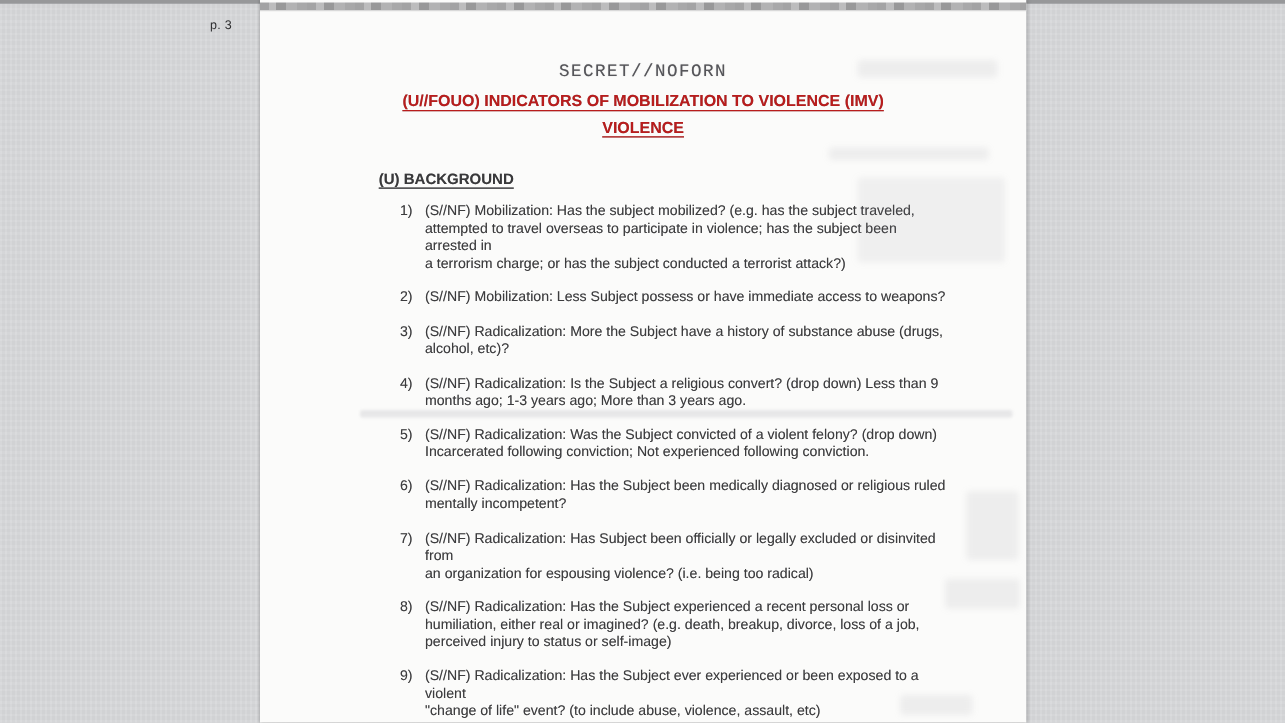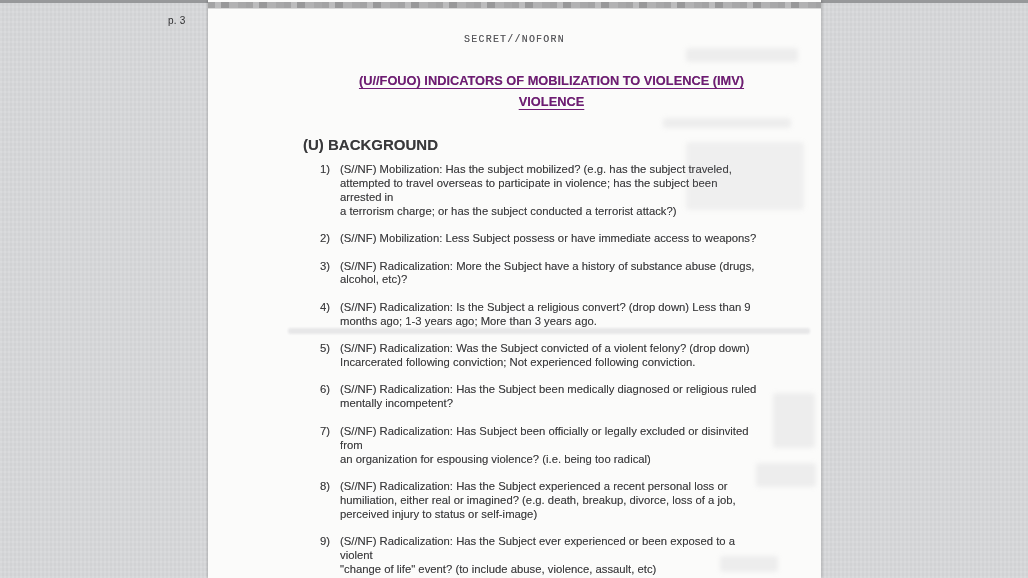--- a/index.html
+++ b/index.html
@@ -38,44 +38,44 @@
   .page-top-band {
     position: absolute; left: 0; top: 2px;
     width: 100%; height: 7px;
     background: repeating-linear-gradient(90deg,
       #a3a3a4 0 7px, #bcbcbd 7px 13px, #989899 13px 21px,
       #b2b2b3 21px 30px, #a8a8a9 30px 38px);
     filter: blur(0.6px);
     border-bottom: 1px solid #d9d9d9;
   }
   .classification {
-    position: absolute; left: 0; top: 34px;
+    position: absolute; left: 0; top: 50px;
     width: 100%; text-align: center;
     font-family: "Liberation Mono", "DejaVu Sans Mono", monospace;
-    font-size: 10px; letter-spacing: 1.2px;
+    font-size: 14px; letter-spacing: 1.2px;
     color: #56565a;
     text-shadow: 0 0 0.6px rgba(86,86,90,0.55);
   }
   .doc-title {
     position: absolute; left: 0; top: 70px;
     width: 100%; text-align: center;
     font-weight: bold; font-size: 12.8px; line-height: 21px;
-    color: #701a75;
+    color: #b91c1c;
     text-shadow: 0 0 0.5px rgba(57,57,59,0.5);
-    margin-left: 37px;
   }
   .doc-title .u {
     text-decoration: underline;
     text-decoration-thickness: 1.4px;
     text-underline-offset: 2.5px;
   }
   .section-heading {
     position: absolute; left: 95px; top: 136px;
-    font-weight: bold; font-size: 15px;
+    font-weight: bold; font-size: 12px;
     color: #39393b;
+    text-decoration: underline;
     text-decoration-thickness: 1.3px;
     text-underline-offset: 2.5px;
     text-shadow: 0 0 0.5px rgba(57,57,59,0.5);
   }
   .question-list {
     position: absolute; left: 107px; top: 163px;
     width: 445px;
     list-style: none;
   }
   .question-item {

